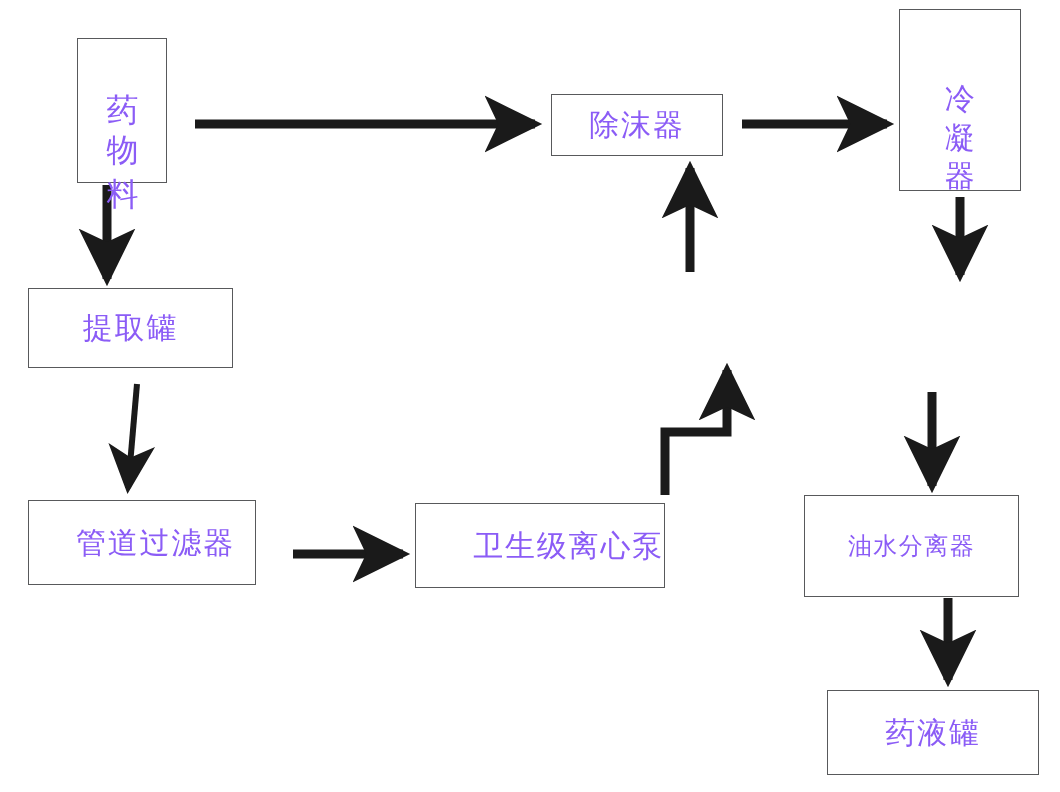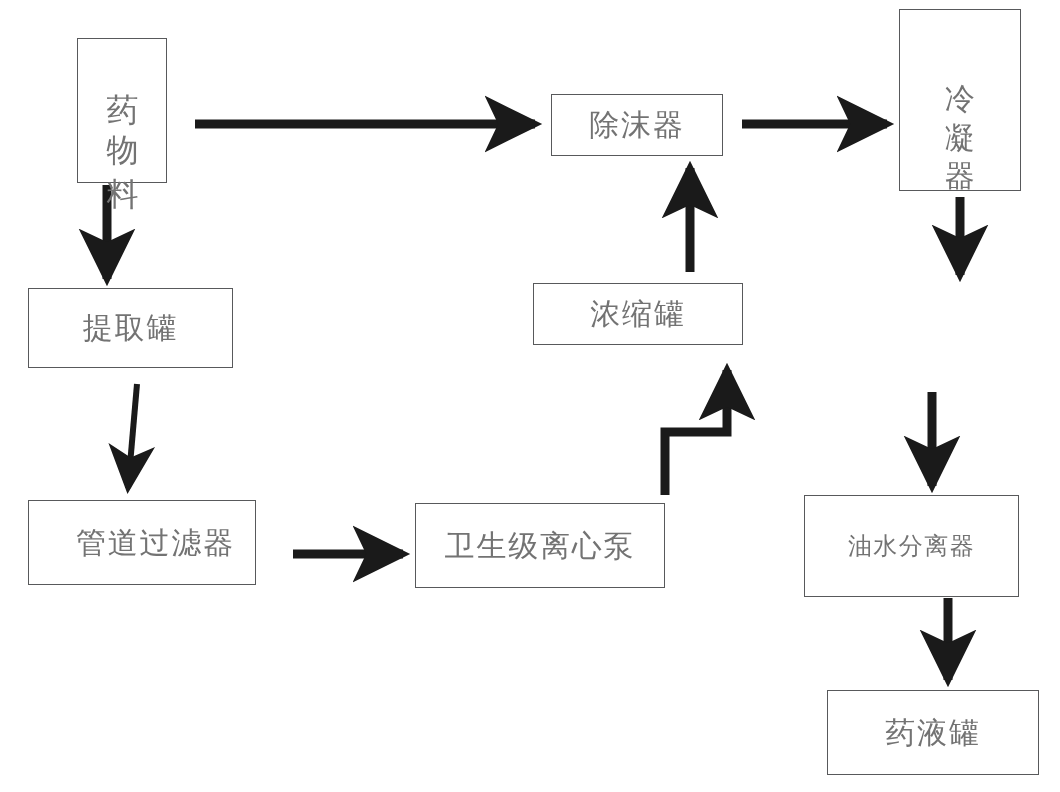--- a/index.html
+++ b/index.html
@@ -17,41 +17,41 @@
     overflow: hidden;
   }
   .node {
     position: absolute;
     box-sizing: border-box;
     border: 1.6px solid #58595b;
     background: #ffffff;
     display: flex;
     align-items: center;
     justify-content: center;
-    color: #737373;
+    color: #8b5cf6;
     letter-spacing: 0.06em;
     line-height: 1.18;
     text-align: center;
     z-index: 3;
   }
   .node-label {
     display: block;
     white-space: pre-line;
   }
   .node.vertical-text .node-label {
     writing-mode: vertical-rl;
     text-orientation: upright;
     letter-spacing: 0.10em;
     white-space: nowrap;
   }
   
   #node-drug-material  { left: 77px;  top: 38px;  width: 90px;  height: 145px; font-size: 32px; }
   #node-extraction     { left: 28px;  top: 288px; width: 205px; height: 80px;  font-size: 30px; }
   #node-pipe-filter    { left: 28px;  top: 500px; width: 228px; height: 85px;  font-size: 30px; padding-left: 27px; }
-  #node-pump           { left: 415px; top: 503px; width: 250px; height: 85px;  font-size: 30px; }
+  #node-pump           { left: 415px; top: 503px; width: 250px; height: 85px;  font-size: 30px; justify-content: flex-end; }
   #node-concentrator   { left: 533px; top: 283px; width: 210px; height: 62px;  font-size: 30px; }
   #node-demister       { left: 551px; top: 94px;  width: 172px; height: 62px;  font-size: 30px; }
   #node-condenser      { left: 899px; top: 9px;   width: 122px; height: 182px; font-size: 30px; }
   #node-cooler         { left: 825px; top: 283px; width: 215px; height: 70px;  font-size: 30px; }
   #node-oil-separator  { left: 804px; top: 495px; width: 215px; height: 102px;  font-size: 24px; }
   #node-liquid-tank    { left: 827px; top: 690px; width: 212px; height: 85px;  font-size: 30px; font-family: Liberation Serif, serif; }
 
   #edge-layer {
     position: absolute;
     left: 0; top: 0;
@@ -111,23 +111,20 @@
   </div>
 
   <div class="node" id="node-pipe-filter">
     <span class="node-label">管道过滤器</span>
   </div>
 
   <div class="node" id="node-pump">
     <span class="node-label">卫生级离心泵</span>
   </div>
 
-  <div class="node" id="node-concentrator">
-    <span class="node-label">浓缩罐</span>
-  </div>
 
   <div class="node" id="node-demister">
     <span class="node-label">除沫器</span>
   </div>
 
   <div class="node vertical-text" id="node-condenser">
     <span class="node-label">冷
 凝
 器</span>
   </div>

